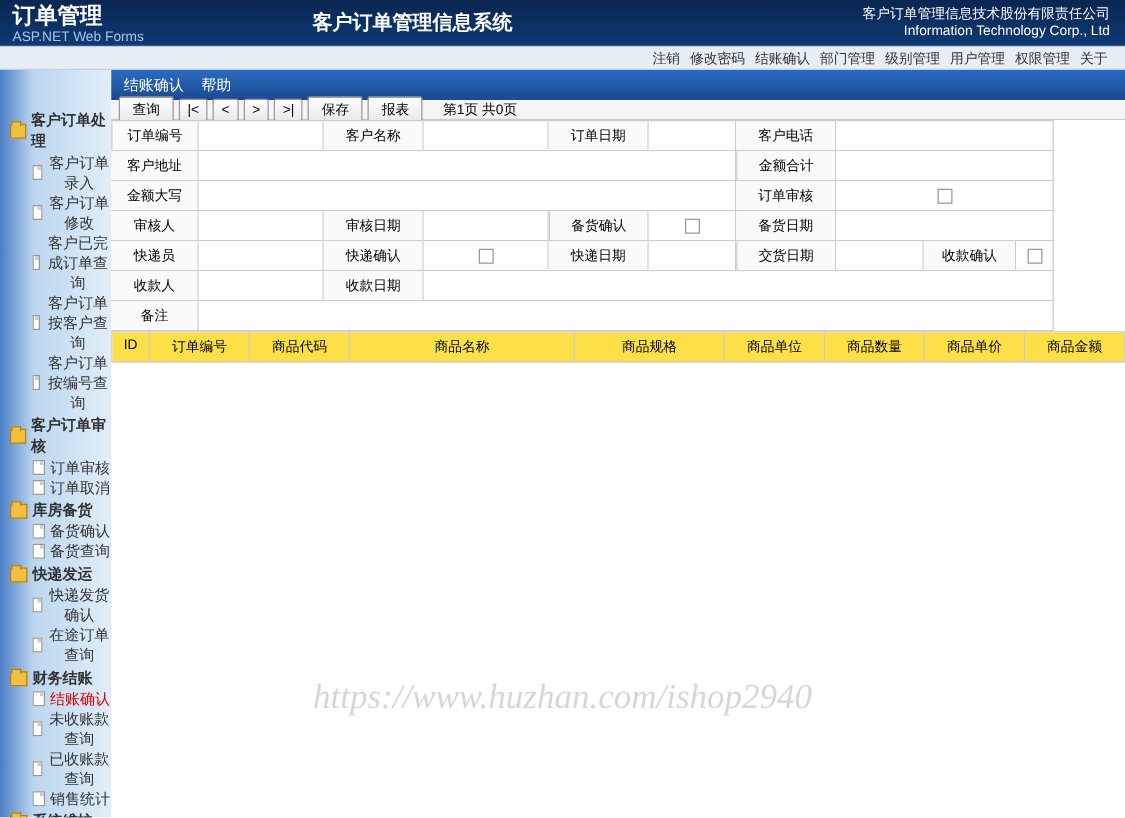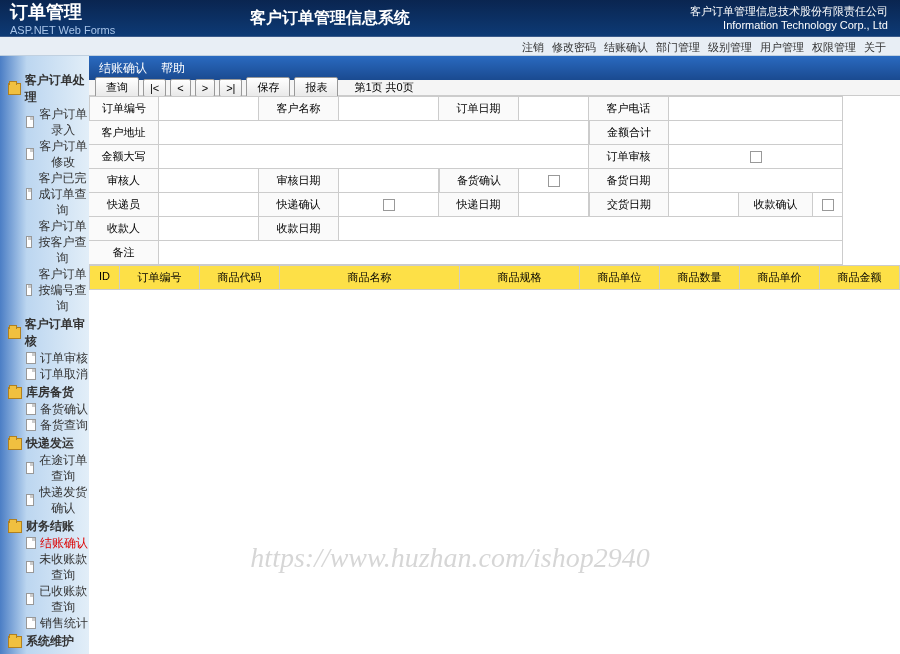--- a/index.html
+++ b/index.html
@@ -9,21 +9,21 @@
 .logo-area { width: 180px; padding-left: 10px; color: #fff; }
 .logo-title { font-size: 18px; font-weight: bold; }
 .logo-sub { font-size: 11px; color: #a8c4e8; }
 .app-title { color: #fff; font-size: 16px; font-weight: bold; margin-left: 70px; }
 .company-info { position: absolute; right: 12px; top: 4px; color: #fff; font-size: 11px; text-align: right; line-height: 14px; }
 
 .topnav { height: 20px; background: #e8eef5; border-bottom: 1px solid #c0d0e0; text-align: right; padding-right: 10px; font-size: 11px; line-height: 20px; color: #333; border-top: 1px solid #3a5a8a; }
 .topnav .nav-item { margin: 15px 4px; cursor: pointer; }
 
 .main-wrap { display: flex; height: 598px; }
-.sidebar { width: 180px; background: linear-gradient(to right, #4b7ec5, #bcd6f0 30%, #e2eef8); padding-top: 14px; }
+.sidebar { width: 180px; background: linear-gradient(to right, #4b7ec5, #bcd6f0 30%, #e2eef8); padding-top: 30px; }
 .tree { padding-left: 8px; }
 .tree-folder { display: flex; align-items: center; color: #333; font-weight: bold; font-size: 12px; margin-top: 2px; cursor: pointer; }
 .tree-item { display: flex; align-items: center; padding-left: 18px; color: #333; font-size: 12px; line-height: 16px; cursor: pointer; text-align: center; }
 .tree-item.active { color: #d00; }
 .folder-icon { width: 14px; height: 12px; background: #f0c040; border: 1px solid #b08020; margin-right: 4px; display: inline-block; position: relative; }
 .folder-icon:before { content: ""; position: absolute; top: -3px; left: 0; width: 6px; height: 3px; background: #f0c040; border: 1px solid #b08020; border-bottom: none; }
 .file-icon { width: 10px; height: 12px; background: #fff; border: 1px solid #999; margin-right: 4px; display: inline-block; position: relative; }
 .file-icon:before { content: ""; position: absolute; top: 0; right: 0; width: 3px; height: 3px; background: #ccc; }
 
 .content { flex: 1; display: flex; flex-direction: column; }
@@ -75,22 +75,22 @@
         <div class="tree-item"><span class="file-icon"></span>客户已完成订单查询</div>
         <div class="tree-item"><span class="file-icon"></span>客户订单按客户查询</div>
         <div class="tree-item"><span class="file-icon"></span>客户订单按编号查询</div>
         <div class="tree-folder"><span class="folder-icon"></span>客户订单审核</div>
         <div class="tree-item"><span class="file-icon"></span>订单审核</div>
         <div class="tree-item"><span class="file-icon"></span>订单取消</div>
         <div class="tree-folder"><span class="folder-icon"></span>库房备货</div>
         <div class="tree-item"><span class="file-icon"></span>备货确认</div>
         <div class="tree-item"><span class="file-icon"></span>备货查询</div>
         <div class="tree-folder"><span class="folder-icon"></span>快递发运</div>
+        <div class="tree-item"><span class="file-icon"></span>快递发货确认</div>
         <div class="tree-item"><span class="file-icon"></span>在途订单查询</div>
-        <div class="tree-item"><span class="file-icon"></span>快递发货确认</div>
         <div class="tree-folder"><span class="folder-icon"></span>财务结账</div>
         <div class="tree-item active"><span class="file-icon"></span>结账确认</div>
         <div class="tree-item"><span class="file-icon"></span>未收账款查询</div>
         <div class="tree-item"><span class="file-icon"></span>已收账款查询</div>
         <div class="tree-item"><span class="file-icon"></span>销售统计</div>
         <div class="tree-folder"><span class="folder-icon"></span>系统维护</div>
       </div>
   </div>
   <div class="content">
     <div class="content-blue-bar">

